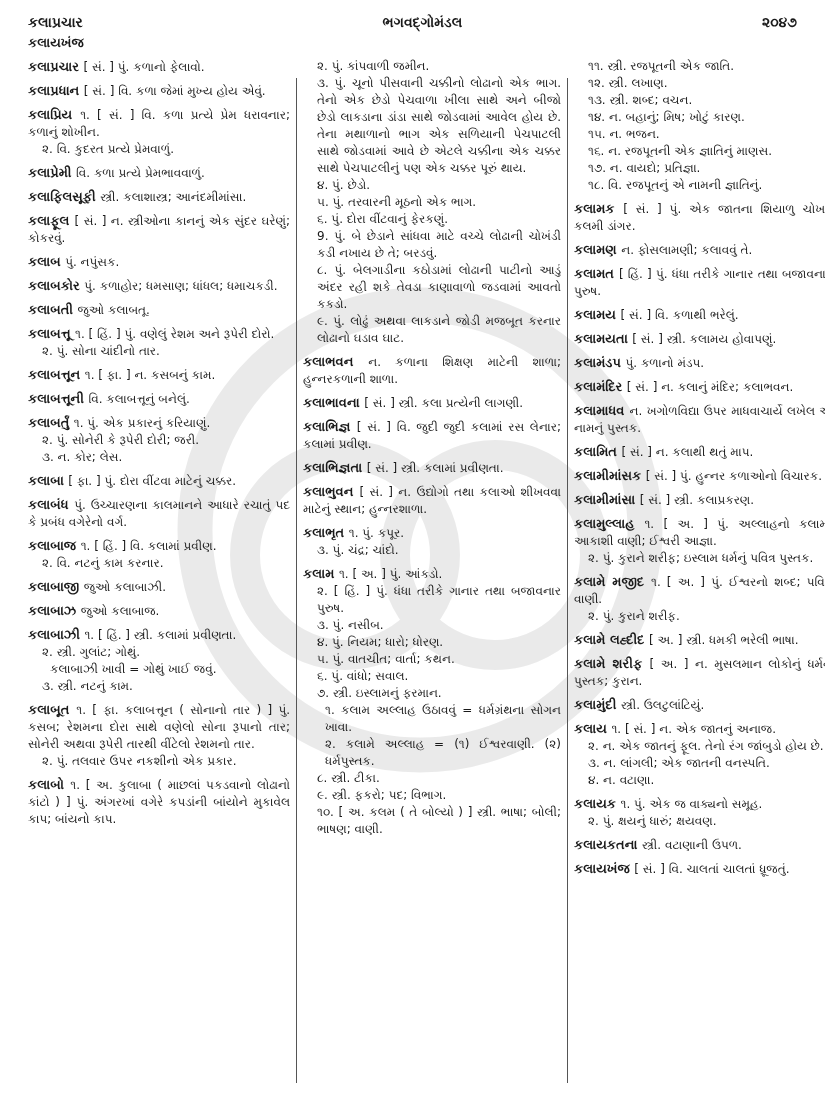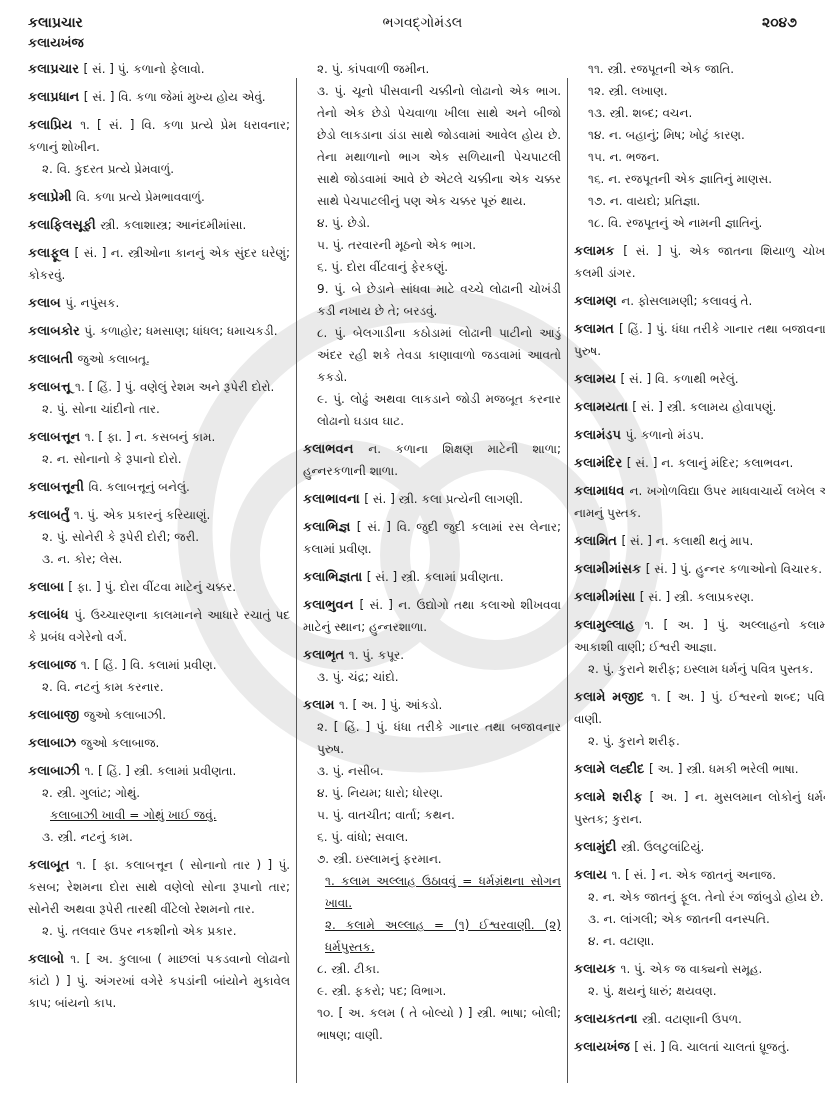--- a/index.html
+++ b/index.html
@@ -10,35 +10,35 @@
   }
   .watermark {
     position: absolute; left: 170px; top: 280px; width: 500px; height: 500px;
     pointer-events: none; opacity: 0.08;
   }
   .header {
     position: absolute; top: 14px; left: 28px; right: 28px; height: 22px;
     display: flex; justify-content: space-between; align-items: baseline;
     font-size: 14px; font-weight: bold;
   }
-  .header .center { font-weight: normal; }
+  .header .center { font-weight: bold; }
   .subguide {
     position: absolute; top: 35px; left: 28px; font-size: 13px; font-weight: bold;
   }
   .columns {
     position: absolute; top: 58px; left: 28px; right: 14px; bottom: 20px;
     display: grid; grid-template-columns: 262px 1px 258px 1px 258px; column-gap: 6px;
   }
   .rule { background: #555; width: 1px; margin-top: 20px; margin-bottom: 8px; }
-  .col { font-size: 12px; line-height: 22px; }
+  .col { font-size: 12px; line-height: 17px; }
   .entry { margin-bottom: 6px; text-align: justify; }
   .entry .hw { font-weight: bold; font-size: 13px; }
   .entry .body { }
   .entry .sense { padding-left: 14px; display: block; }
-  .entry .sense.deep { padding-left: 22px; text-decoration: underline; }
+  .entry .sense.deep { padding-left: 22px; }
 </style>
 </head>
 <body>
 
 <svg class="watermark" viewBox="0 0 200 200">
   <circle cx="100" cy="100" r="90" fill="none" stroke="#000" stroke-width="14"></circle>
   <circle cx="70" cy="110" r="40" fill="none" stroke="#000" stroke-width="12"></circle>
   <circle cx="130" cy="110" r="40" fill="none" stroke="#000" stroke-width="12"></circle>
 </svg>
 
@@ -54,21 +54,21 @@
       <div class="entry"><span class="hw">કલાપ્રચાર </span><span class="body">[ સં. ] પું. કળાનો ફેલાવો.</span></div>
       <div class="entry"><span class="hw">કલાપ્રધાન </span><span class="body">[ સં. ] વિ. કળા જેમાં મુખ્ય હોય એવું.</span></div>
       <div class="entry"><span class="hw">કલાપ્રિય </span><span class="body">૧. [ સં. ] વિ. કળા પ્રત્યે પ્રેમ ધરાવનાર; કળાનું શોખીન.</span><span class="sense">૨. વિ. કુદરત પ્રત્યે પ્રેમવાળું.</span></div>
       <div class="entry"><span class="hw">કલાપ્રેમી </span><span class="body">વિ. કળા પ્રત્યે પ્રેમભાવવાળું.</span></div>
       <div class="entry"><span class="hw">કલાફિલસૂફી </span><span class="body">સ્ત્રી. કલાશાસ્ત્ર; આનંદમીમાંસા.</span></div>
       <div class="entry"><span class="hw">કલાફૂલ </span><span class="body">[ સં. ] ન. સ્ત્રીઓના કાનનું એક સુંદર ઘરેણું; કોકરવું.</span></div>
       <div class="entry"><span class="hw">કલાબ </span><span class="body">પું. નપુંસક.</span></div>
       <div class="entry"><span class="hw">કલાબકોર </span><span class="body">પું. કળાહોર; ધમસાણ; ધાંધલ; ધમાચકડી.</span></div>
       <div class="entry"><span class="hw">કલાબતી </span><span class="body">જુઓ કલાબતૂ.</span></div>
       <div class="entry"><span class="hw">કલાબત્તૂ </span><span class="body">૧. [ હિં. ] પું. વણેલું રેશમ અને રૂપેરી દોરો.</span><span class="sense">૨. પું. સોના ચાંદીનો તાર.</span></div>
-      <div class="entry"><span class="hw">કલાબત્તૂન </span><span class="body">૧. [ ફા. ] ન. કસબનું કામ.</span><span class="sense">૨. ન. સોનાનો કે રૂપાનો દોરો.</span></div>
+      <div class="entry"><span class="hw">કલાબત્તૂન </span><span class="body">૧. [ ફા. ] ન. કસબનું કામ.</span></div>
       <div class="entry"><span class="hw">કલાબત્તૂની </span><span class="body">વિ. કલાબત્તૂનું બનેલું.</span></div>
       <div class="entry"><span class="hw">કલાબર્તું </span><span class="body">૧. પું. એક પ્રકારનું કરિયાણું.</span><span class="sense">૨. પું. સોનેરી કે રૂપેરી દોરી; જરી.</span><span class="sense">૩. ન. કોર; લેસ.</span></div>
       <div class="entry"><span class="hw">કલાબા </span><span class="body">[ ફા. ] પું. દોરા વીંટવા માટેનું ચક્કર.</span></div>
       <div class="entry"><span class="hw">કલાબંધ </span><span class="body">પું. ઉચ્ચારણના કાલમાનને આધારે રચાતું પદ કે પ્રબંધ વગેરેનો વર્ગ.</span></div>
       <div class="entry"><span class="hw">કલાબાજ </span><span class="body">૧. [ હિં. ] વિ. કલામાં પ્રવીણ.</span><span class="sense">૨. વિ. નટનું કામ કરનાર.</span></div>
       <div class="entry"><span class="hw">કલાબાજી </span><span class="body">જુઓ કલાબાઝી.</span></div>
       <div class="entry"><span class="hw">કલાબાઝ </span><span class="body">જુઓ કલાબાજ.</span></div>
       <div class="entry"><span class="hw">કલાબાઝી </span><span class="body">૧. [ હિં. ] સ્ત્રી. કલામાં પ્રવીણતા.</span><span class="sense">૨. સ્ત્રી. ગુલાંટ; ગોથું.</span><span class="sense deep">કલાબાઝી ખાવી = ગોથું ખાઈ જવું.</span><span class="sense">૩. સ્ત્રી. નટનું કામ.</span></div>
       <div class="entry"><span class="hw">કલાબૂત </span><span class="body">૧. [ ફા. કલાબત્તૂન ( સોનાનો તાર ) ] પું. કસબ; રેશમના દોરા સાથે વણેલો સોના રૂપાનો તાર; સોનેરી અથવા રૂપેરી તારથી વીંટેલો રેશમનો તાર.</span><span class="sense">૨. પું. તલવાર ઉપર નકશીનો એક પ્રકાર.</span></div>
       <div class="entry"><span class="hw">કલાબો </span><span class="body">૧. [ અ. કુલાબા ( માછલાં પકડવાનો લોઢાનો કાંટો ) ] પું. અંગરખાં વગેરે કપડાંની બાંયોને મુકાવેલ કાપ; બાંયનો કાપ.</span></div>

